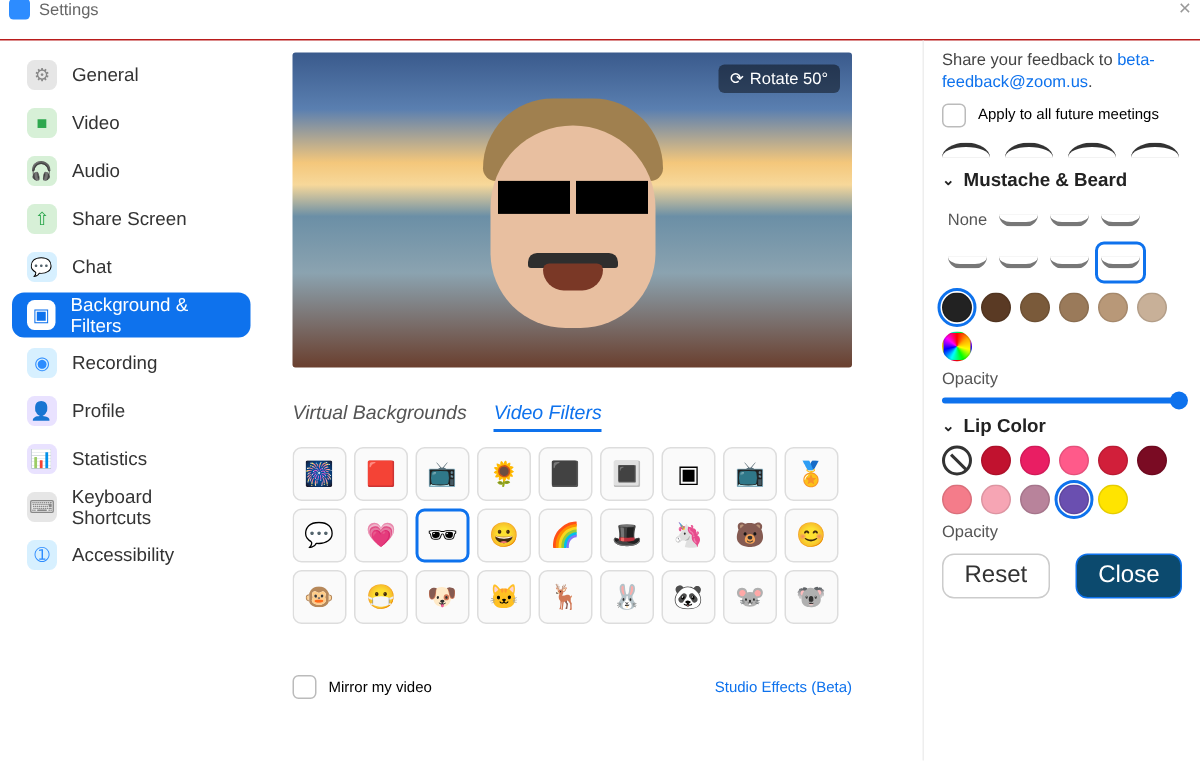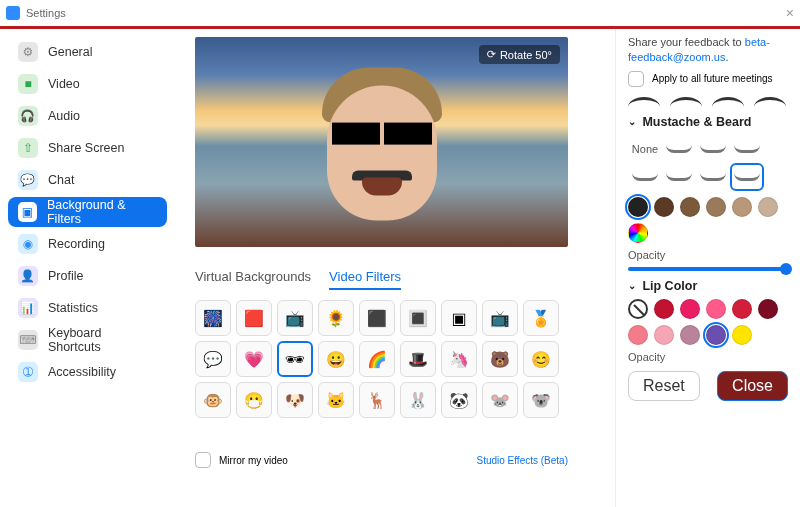--- a/index.html
+++ b/index.html
@@ -1,18 +1,18 @@
 <!DOCTYPE html>
 <html><head>
 <meta charset="utf-8">
 <style>
 * { margin: 0; padding: 0; box-sizing: border-box; font-family: -apple-system, BlinkMacSystemFont, "Segoe UI", Arial, sans-serif; }
 body { width: 800px; height: 507px; background: #fff; overflow: hidden; position: relative; }
 
-.titlebar { height: 22px; display: flex; align-items: center; padding: 13px 6px; font-size: 11px; color: #666; border-bottom: 3px solid #b91c1c; }
+.titlebar { height: 22px; display: flex; align-items: flex-end; padding: 13px 6px; font-size: 11px; color: #666; border-bottom: 1px solid #b91c1c; }
 .titlebar .app-icon { width: 14px; height: 14px; background: #2d8cff; border-radius: 3px; margin-right: 6px; }
 .titlebar .close { margin-left: auto; font-size: 14px; color: #999; cursor: pointer; }
 
 .layout { display: flex; height: calc(100% - 22px); }
 
 .sidebar { width: 175px; padding: 8px 8px; }
 .sidebar-item { display: flex; align-items: center; height: 30px; padding: 0 10px; border-radius: 8px; font-size: 12.5px; color: #333; cursor: pointer; margin-bottom: 2px; }
 .sidebar-item.active { background: #0e72ed; color: #fff; }
 .sidebar-item .icn { width: 20px; height: 20px; border-radius: 5px; margin-right: 10px; display: flex; align-items: center; justify-content: center; font-size: 12px; color: #fff; }
 
@@ -21,21 +21,21 @@
 .rotate-btn { position: absolute; top: 8px; right: 8px; background: rgba(0,0,0,0.45); color: #fff; font-size: 11px; padding: 3px 8px; border-radius: 4px; display: flex; align-items: center; gap: 4px; }
 .face { position: absolute; left: 50%; top: 50%; transform: translate(-50%,-48%); width: 120px; height: 155px; }
 .head { width: 110px; height: 135px; background: #e8bfa0; border-radius: 55px 55px 50px 50px; position: absolute; left: 5px; top: 18px; }
 .hair { width: 120px; height: 55px; background: #a0804f; border-radius: 55px 55px 10px 10px; position: absolute; top: 0; }
 .glasses { position: absolute; top: 55px; left: 10px; width: 100px; height: 22px; display: flex; }
 .glens { width: 48px; height: 22px; background: #000; }
 .glasses .bridge { width: 4px; }
 .mouth { position: absolute; top: 110px; left: 40px; width: 40px; height: 18px; background: #7a3826; border-radius: 6px 6px 20px 20px; }
 .stache { position: absolute; top: 103px; left: 30px; width: 60px; height: 10px; background: #2e2e2e; border-radius: 6px 6px 2px 2px; }
 
-.tabs { margin-top: 22px; display: flex; gap: 18px; font-size: 13px; }
+.tabs { margin-top: 22px; display: flex; gap: 18px; font-size: 13px; font-style: italic; }
 .tab { color: #555; padding-bottom: 4px; cursor: pointer; }
 .tab.active { color: #0e72ed; border-bottom: 2px solid #0e72ed; }
 
 .filters-scroll { width: 373px; height: 138px; overflow-y: auto; margin-top: 10px; border-right: 0; }
 .filters-grid { display: grid; grid-template-columns: repeat(9, 36px); gap: 5px; }
 .filter-item { width: 36px; height: 36px; border-radius: 6px; border: 1px solid #ddd; display:flex; align-items:center; justify-content:center; font-size: 16px; background:#fafafa; cursor:pointer; }
 .filter-item.sel { border: 2px solid #0e72ed; }
 
 .bottom-row { margin-top: 14px; display: flex; align-items: center; width: 373px; font-size: 10px; }
 .checkbox { width: 16px; height: 16px; border: 1.5px solid #bbb; border-radius: 4px; margin-right: 8px; }
@@ -69,21 +69,21 @@
 .opacity-label { font-size: 11px; color: #555; margin-top: 6px; }
 .slider { width: 100%; height: 4px; background: #0e72ed; border-radius: 2px; position: relative; margin: 6px 0 8px; }
 .slider .knob { position: absolute; right: -4px; top: -4px; width: 12px; height: 12px; background: #0e72ed; border-radius: 50%; }
 
 .ban { width: 20px; height: 20px; border-radius:50%; border: 2px solid #333; position:relative; }
 .ban::after { content:""; position:absolute; left:2px; top:8px; width:14px; height:2px; background:#333; transform: rotate(45deg);}
 
 .panel-footer { display:flex; gap: 10px; margin-top: 8px; }
 .btn { padding: 5px 14px; border-radius: 8px; font-size: 16px; cursor:pointer; }
 .btn.reset { background: #fff; border: 1px solid #ccc; color:#333; }
-.btn.close { background: #7f1d1d; border: 1px solid #0e72ed; color:#fff; margin-left:auto; }
+.btn.close { background: #0c4a6e; border: 1px solid #0e72ed; color:#fff; margin-left:auto; }
 </style>
 </head>
 <body>
 
 <div class="titlebar">
   <div class="app-icon"></div>
   <span>Settings</span>
   <span class="close">×</span>
 </div>
 

